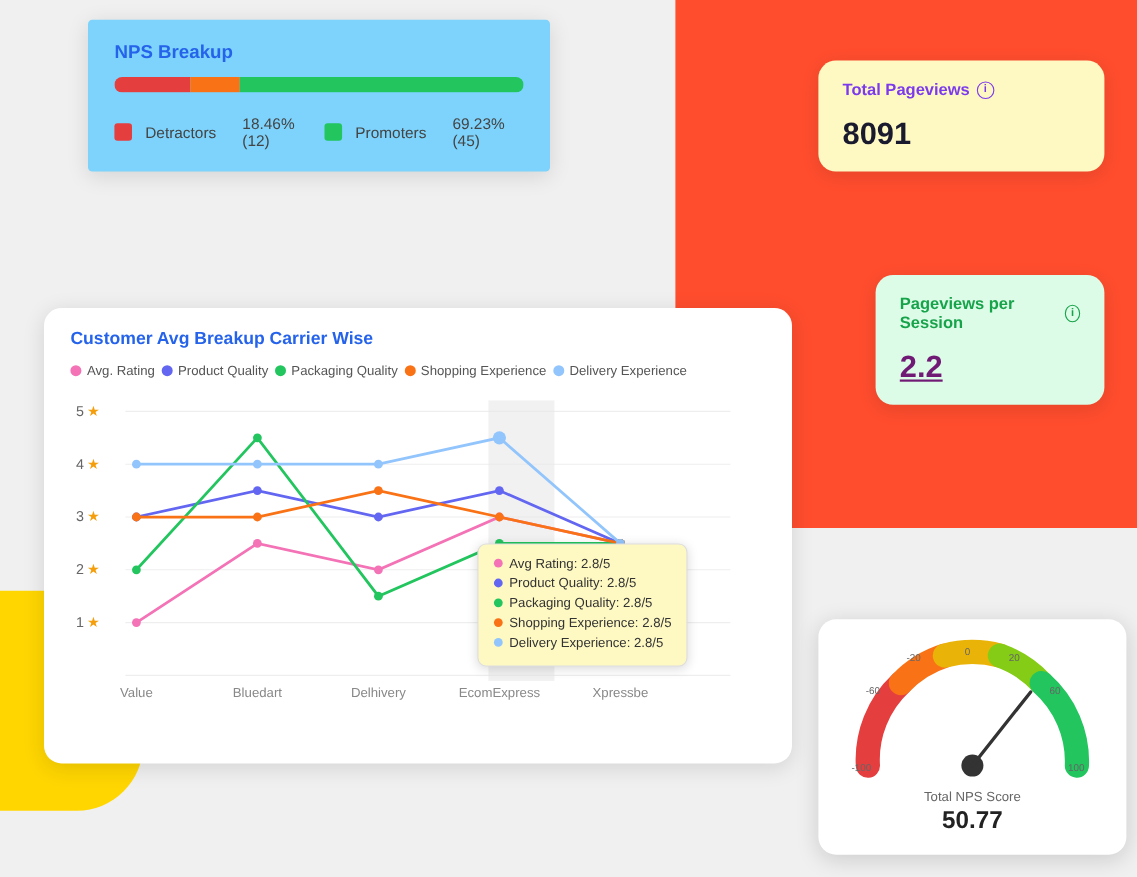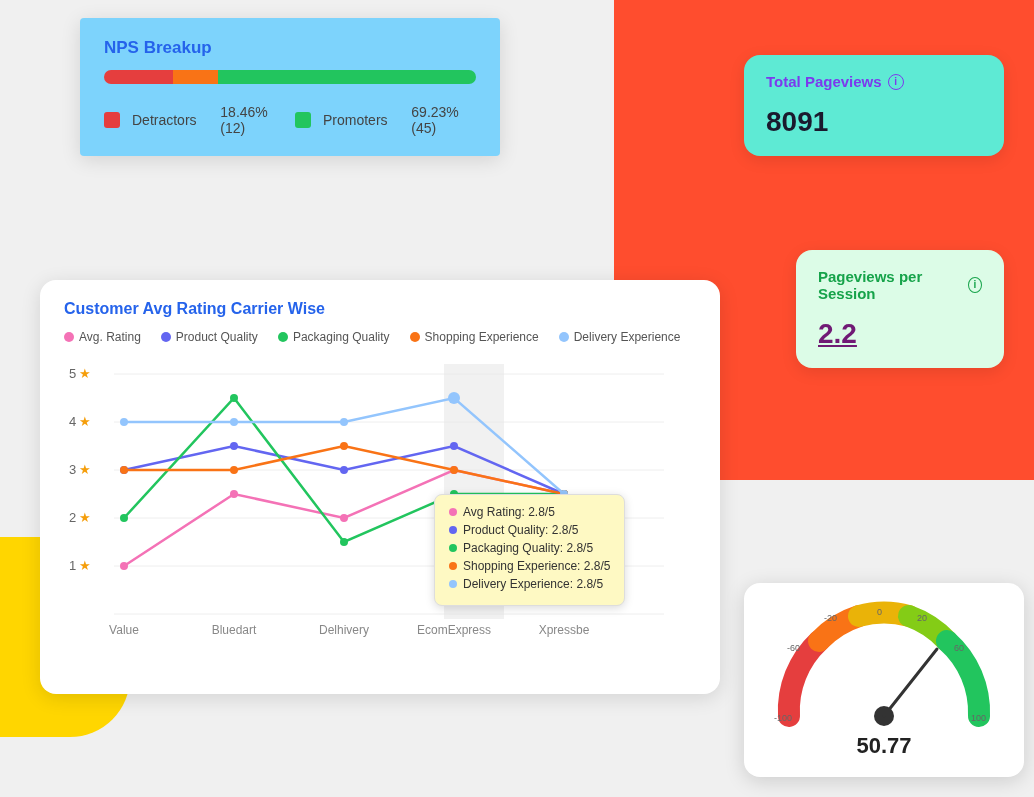--- a/index.html
+++ b/index.html
@@ -103,21 +103,21 @@
       color: #444;
       font-weight: 500;
     }
 
     
     .pageviews-card {
       position: absolute;
       top: 55px;
       right: 30px;
       width: 260px;
-      background: #5eead4;
+      background: #fef9c3;
       border-radius: 16px;
       padding: 18px 22px;
       box-shadow: 0 4px 16px rgba(0,0,0,0.1);
       z-index: 10;
     }
 
     .pageviews-card .card-title {
       font-size: 15px;
       font-weight: 600;
       color: #7C3AED;
@@ -178,21 +178,21 @@
 
     .chart-card .card-title {
       font-size: 16px;
       font-weight: 700;
       color: #2563EB;
       margin-bottom: 12px;
     }
 
     .chart-legend {
       display: flex;
-      gap: 20px;
+      gap: 6px;
       margin-bottom: 10px;
       flex-wrap: wrap;
     }
 
     .chart-legend-item {
       display: flex;
       align-items: center;
       gap: 5px;
       font-size: 12px;
       color: #555;
@@ -337,21 +337,21 @@
 
   <div class="session-card">
     <div class="card-title">
       <span>Pageviews per Session</span>
       <span class="info-icon" style="color:#16A34A">i</span>
     </div>
     <div class="card-value">2.2</div>
   </div>
 
   <div class="chart-card">
-    <div class="card-title">Customer Avg Rating Carrier Wise</div>
+    <div class="card-title">Customer Avg Breakup Carrier Wise</div>
     <div class="chart-legend">
       <div class="chart-legend-item">
         <div class="legend-dot" style="background:#F472B6"></div>
         <span>Avg. Rating</span>
       </div>
       <div class="chart-legend-item">
         <div class="legend-dot" style="background:#6366F1"></div>
         <span>Product Quality</span>
       </div>
       <div class="chart-legend-item">
@@ -480,16 +480,17 @@
 
       <text x="5" y="120" font-size="9" fill="#666">-100</text>
       <text x="18" y="50" font-size="9" fill="#666">-60</text>
       <text x="55" y="20" font-size="9" fill="#666">-20</text>
       <text x="108" y="14" font-size="9" fill="#666">0</text>
       <text x="148" y="20" font-size="9" fill="#666">20</text>
       <text x="185" y="50" font-size="9" fill="#666">60</text>
       <text x="202" y="120" font-size="9" fill="#666">100</text>
     </svg>
 
+    <div class="gauge-label">Total NPS Score</div>
     <div class="gauge-value">50.77</div>
   </div>
 
 </div>
 
 </body></html>

